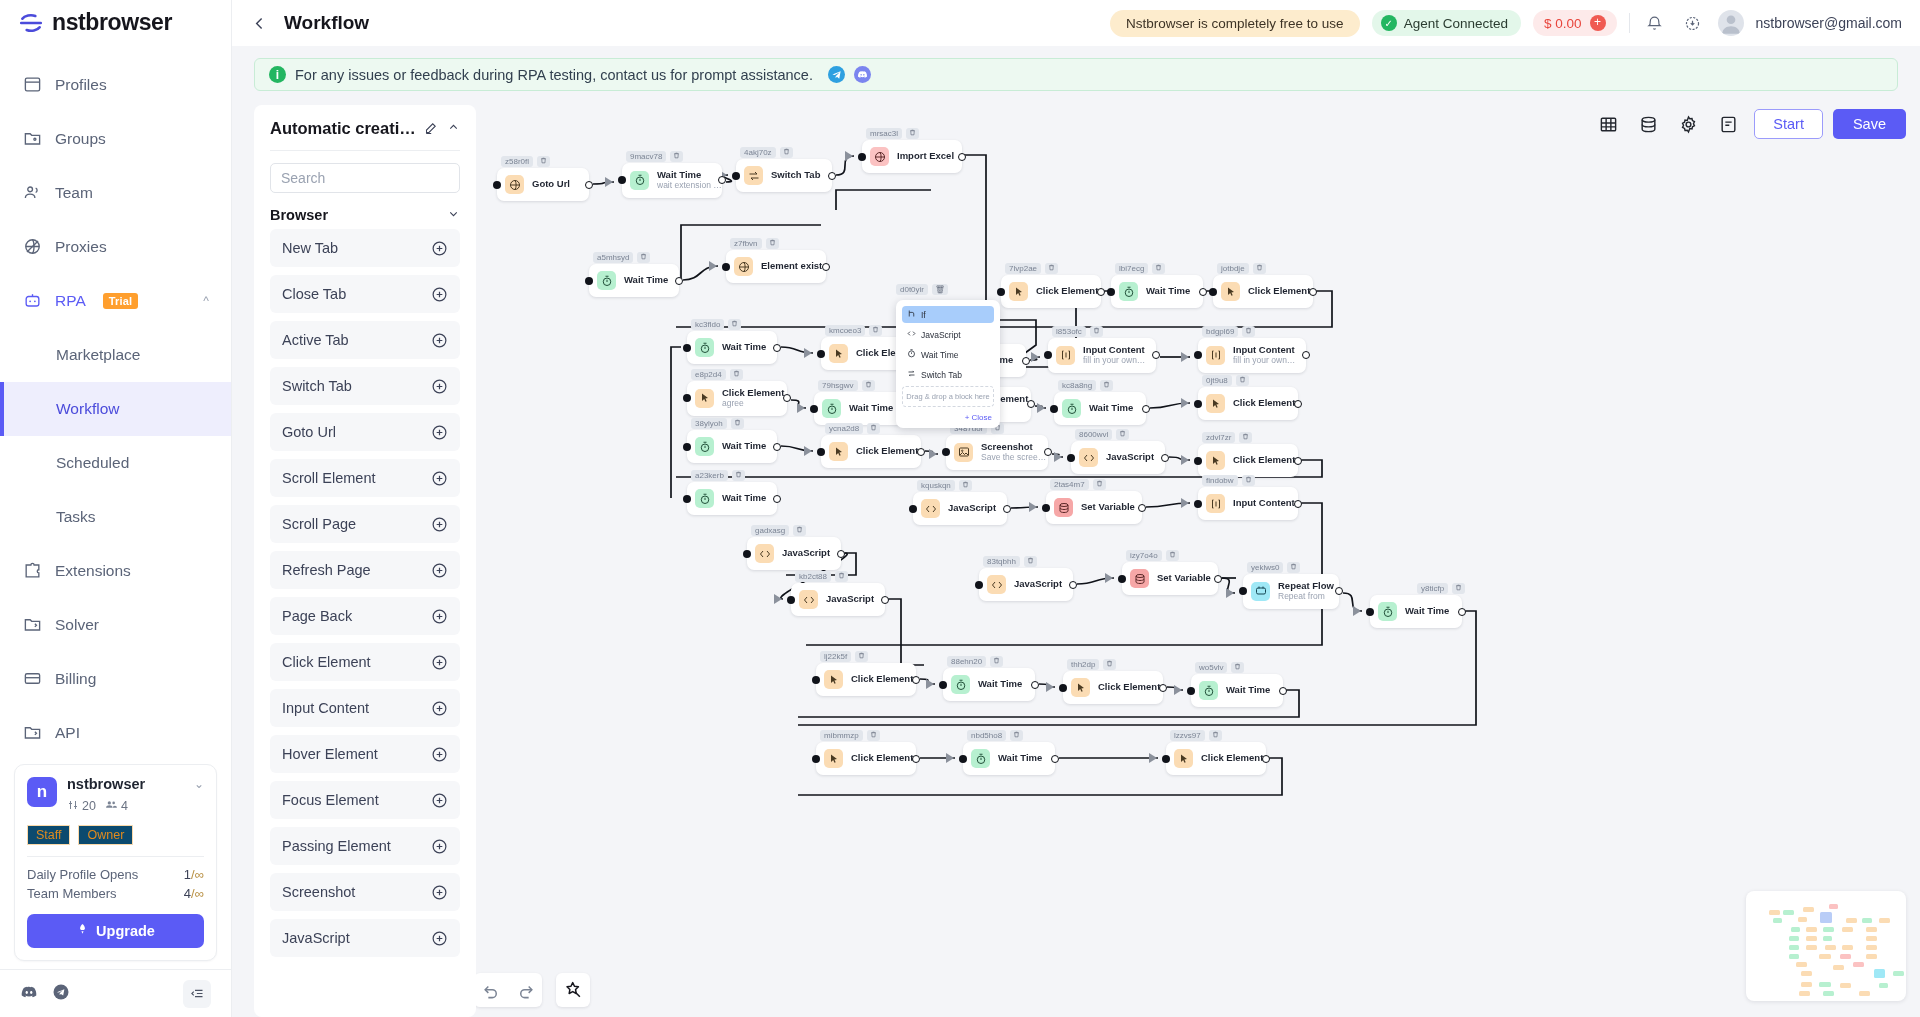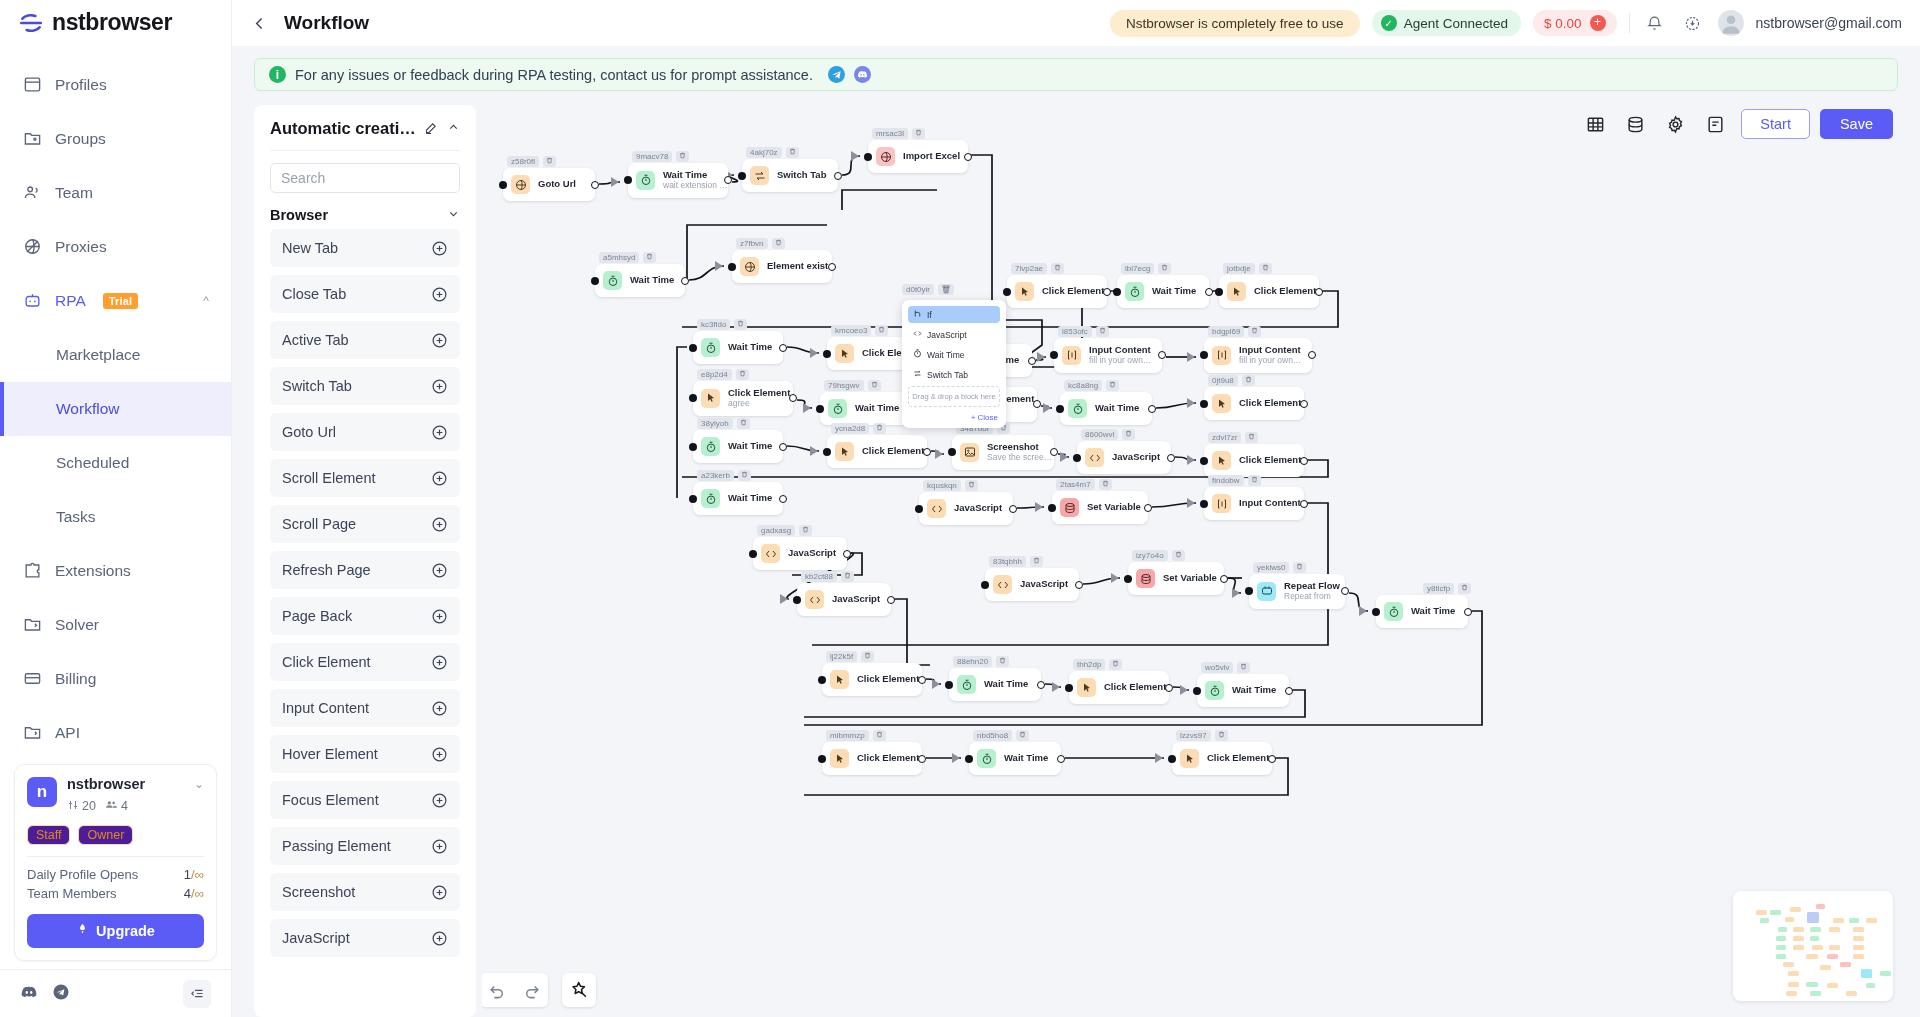--- a/index.html
+++ b/index.html
@@ -33,21 +33,21 @@
   .acct { margin:10px 14px 0; border:1px solid #eceef1; border-radius:10px; padding:12px 12px 12px 12px;
           background:#fff; box-shadow:0 1px 2px rgba(16,24,40,.04); }
   .acct-top { display:flex; align-items:flex-start; gap:10px; }
   .avatar-sq { width:30px; height:30px; border-radius:7px; background:#5b5bf5; color:#fff; font-size:17px;
                font-weight:600; display:flex; align-items:center; justify-content:center; flex:0 0 30px; }
   .acct-name { font-size:14.5px; font-weight:700; color:#1f2430; line-height:1.1; }
   .acct-stats { display:flex; align-items:center; gap:9px; margin-top:5px; color:#6b7383; font-size:12.5px; }
   .acct-stats .s { display:flex; align-items:center; gap:3px; }
   .acct-chev { margin-left:auto; color:#9aa2b1; font-size:12px; }
   .tags { display:flex; gap:8px; margin-top:11px; }
-  .tag { border:1px solid #fcd9a8; color:#e08a1e; background:#4c1d95; border-radius:6px;
+  .tag { border:1px solid #fcd9a8; color:#e08a1e; background:#0c4a6e; border-radius:1px;
          font-size:12.5px; padding:2px 8px; }
   .acct-div { height:1px; background:#eceef1; margin:11px 0 8px; }
   .quota { display:flex; font-size:13px; color:#5b6478; padding:2px 0; }
   .quota .lbl { flex:1; }
   .quota .val { color:#b89043; }
   .quota .val b { color:#3c4257; font-weight:400; }
   .upgrade { margin-top:11px; height:34px; border-radius:7px; background:#5b5bf5; color:#fff;
              display:flex; align-items:center; justify-content:center; gap:7px; font-size:14.5px;
              font-weight:600; cursor:pointer; }
   .foot { border-top:1px solid #eceef1; height:48px; display:flex; align-items:center; padding:0 20px; gap:14px; margin-top:8px; }
@@ -79,21 +79,21 @@
 
   .notice { margin:12px 22px 0; background:#edf9f1; border:1px solid #c8ecd6; border-radius:6px;
             height:33px; display:flex; align-items:center; gap:9px; padding:0 14px; font-size:14.5px; color:#32404f; }
   .notice .i { width:17px; height:17px; border-radius:50%; background:#23b661; color:#fff; font-size:12px;
                font-weight:700; display:flex; align-items:center; justify-content:center; }
   .notice .tg { width:17px; height:17px; border-radius:50%; background:#2ea0e0; display:flex;
                 align-items:center; justify-content:center; margin-left:6px; }
   .notice .dc { width:17px; height:17px; border-radius:50%; background:#7b85ef; display:flex;
                 align-items:center; justify-content:center; }
 
-  .body-row { flex:1 1 auto; display:flex; gap:6px; padding:14px 19px 0 22px; min-height:0; }
+  .body-row { flex:1 1 auto; display:flex; gap:0; padding:14px 6px 0 22px; min-height:0; }
 
   
   .panel { width:222px; flex:0 0 222px; background:#fff; border-radius:8px; padding:14px 16px 0;
            display:flex; flex-direction:column; overflow:hidden; }
   .panel-head { display:flex; align-items:center; gap:8px; padding-bottom:12px; }
   .panel-title { font-size:16.5px; font-weight:700; color:#16161d; flex:1; overflow:hidden;
                  white-space:nowrap; text-overflow:ellipsis; }
   .panel-div { height:1px; background:#eceef1; }
   .search { margin:12px 0 0; height:30px; border:1px solid #e1e4e9; border-radius:5px; display:flex; align-items:center; padding:0 10px; }
   .search input { border:0; outline:0; width:100%; font-size:14px; color:#3c4257; font-family:inherit; background:transparent; }

